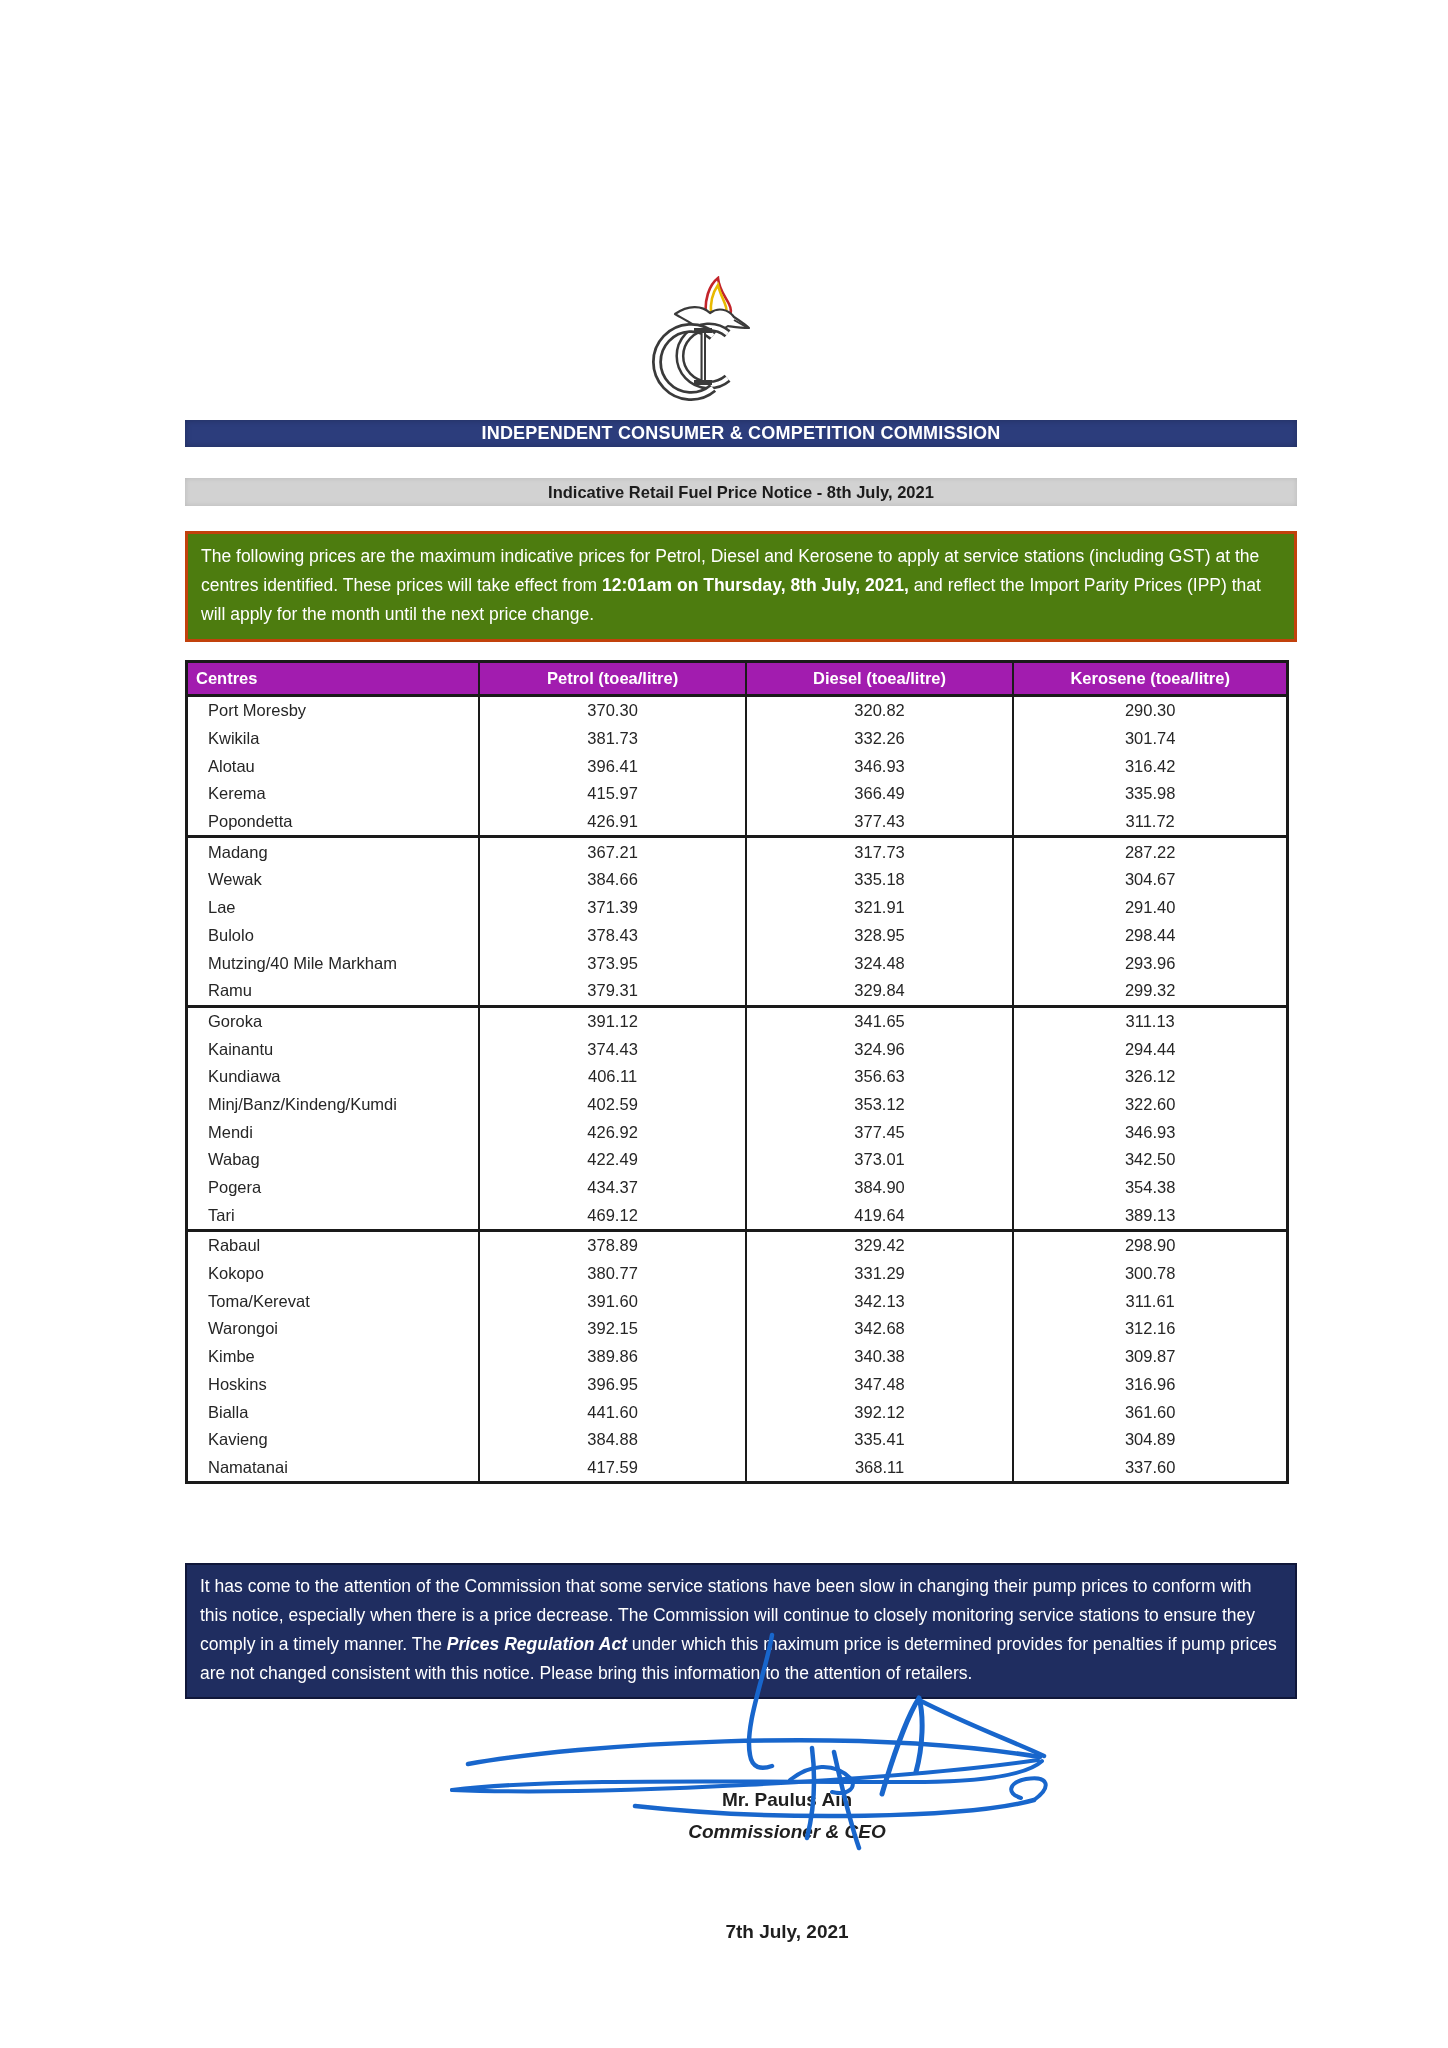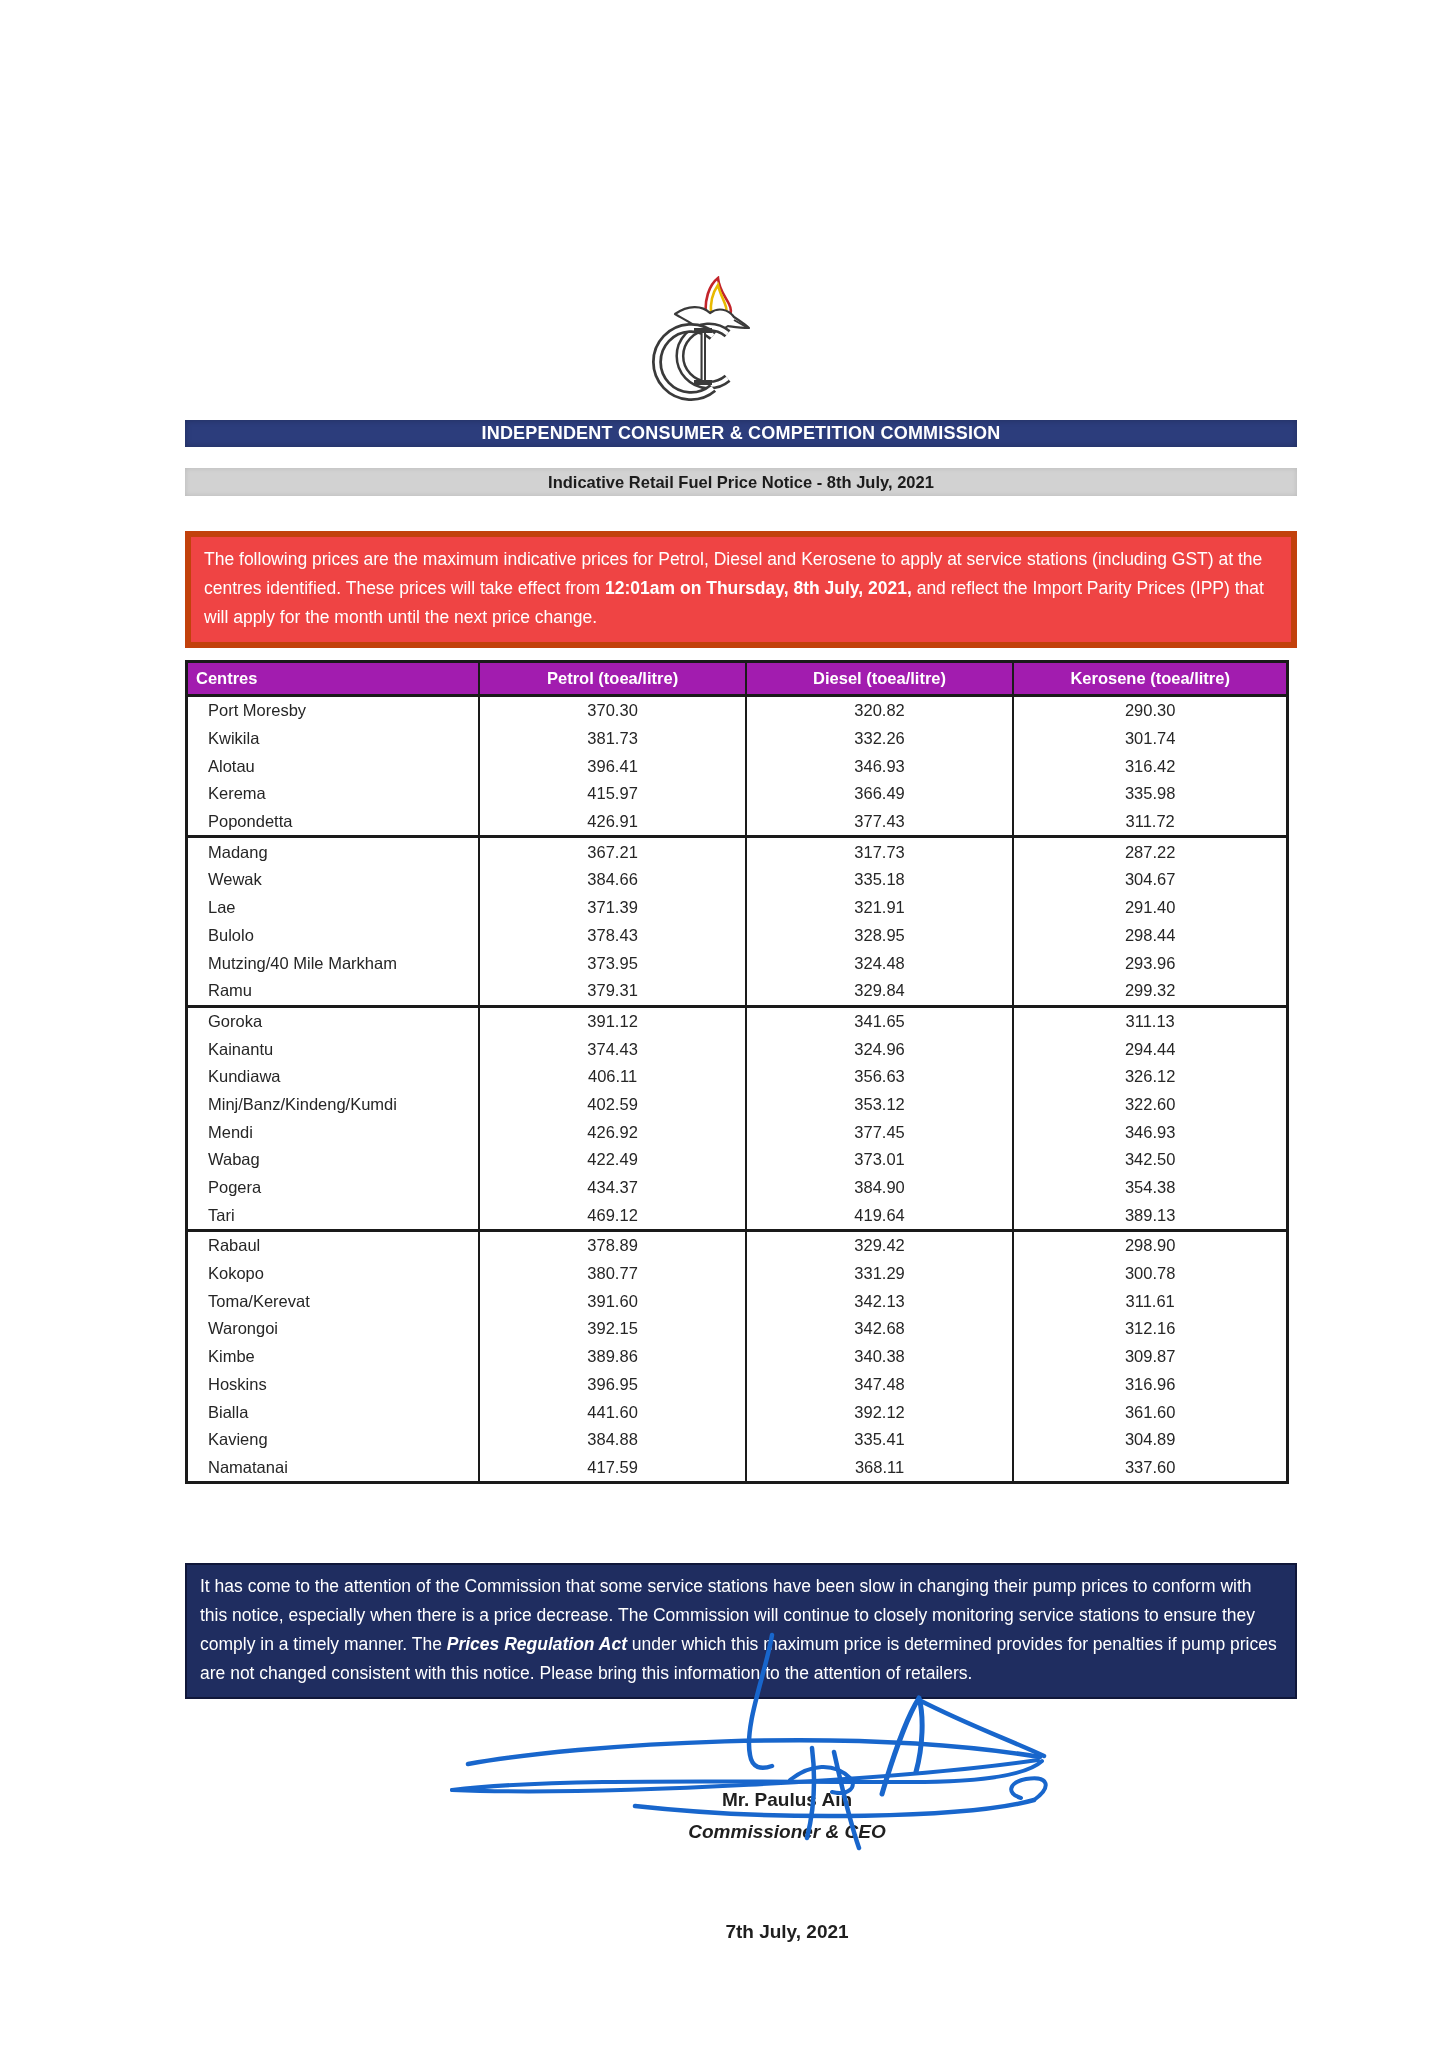--- a/index.html
+++ b/index.html
@@ -13,35 +13,35 @@
   }
   
   .org-bar{
     position:absolute;left:185px;top:420px;width:1112px;height:27px;
     background:#2c3d7c;
     display:flex;align-items:center;justify-content:center;
     box-shadow:inset 0 0 6px rgba(0,0,0,.25);
   }
   .org-bar span{color:#ffffff;font-weight:bold;font-size:18px;letter-spacing:.2px;}
   .gray-bar{
-    position:absolute;left:185px;top:468px;width:1112px;height:28px;
+    position:absolute;left:185px;top:478px;width:1112px;height:28px;
     background:#d2d2d2;
     display:flex;align-items:center;justify-content:center;
     box-shadow:inset 0 0 5px rgba(0,0,0,.12);
   }
   .gray-bar span{color:#1c1c1c;font-weight:bold;font-size:16.5px;}
   
   .intro-box{
     position:absolute;left:185px;top:531px;width:1112px;
-    background:#ef4444;
+    background:#4d7c0f;
     color:#ffffff;
     padding:8px 13px 10px 13px;
     box-sizing:border-box;
     font-size:17.5px;line-height:29px;
-    border:6px solid #c2410c;
+    border:3px solid #c2410c;
   }
   
   .price-table{
     position:absolute;left:185px;top:660px;width:1104px;
     border-collapse:collapse;table-layout:fixed;
     font-size:16.5px;color:#262626;
   }
   .price-table,
   .price-table th,
   .price-table td{border:0 solid #1a1a1a;}

